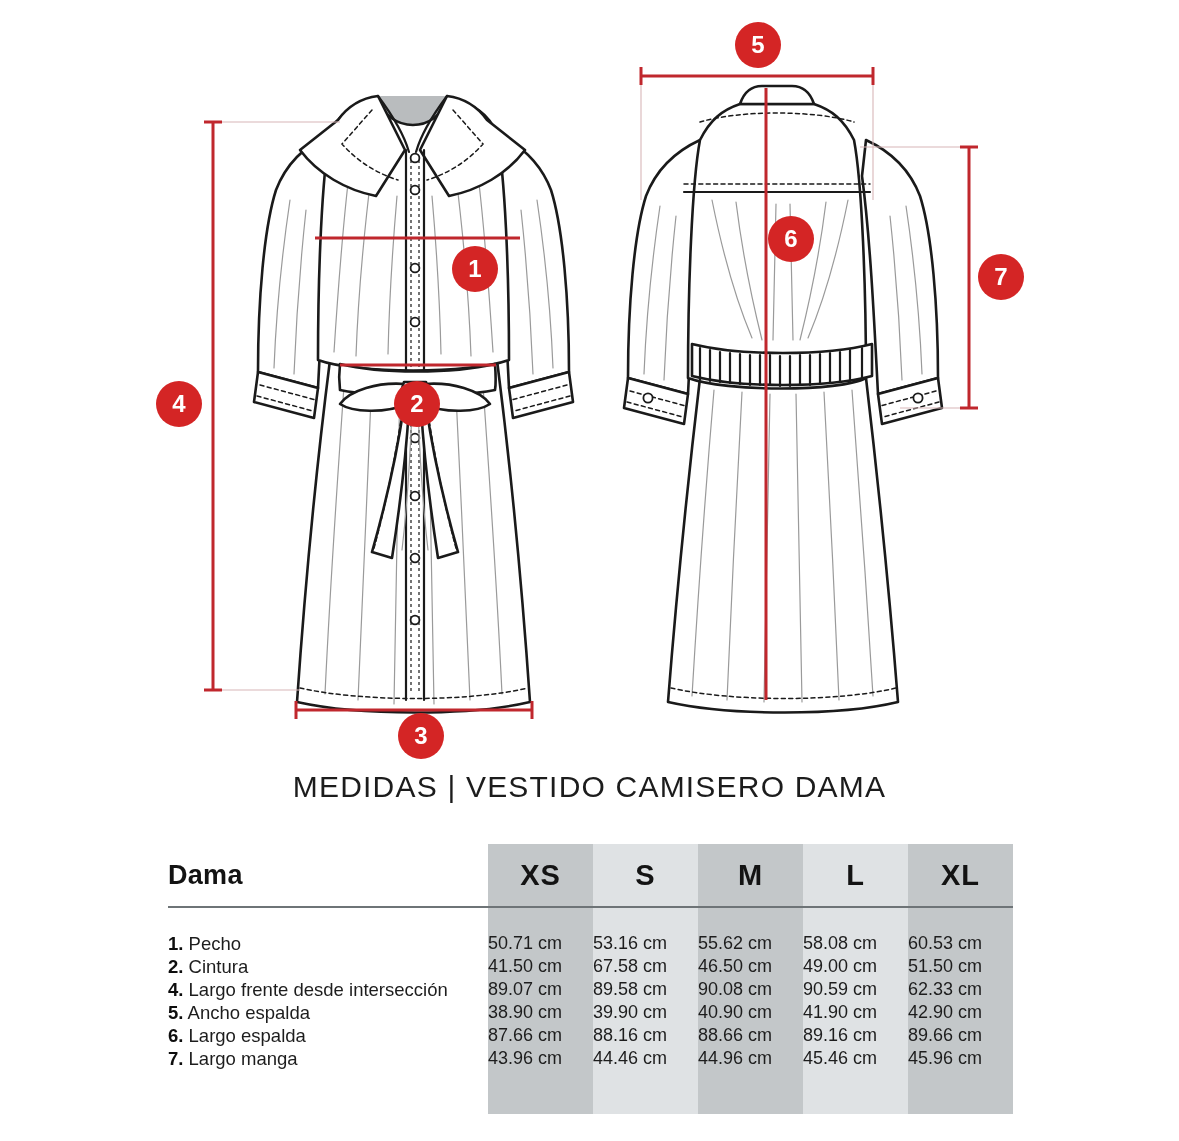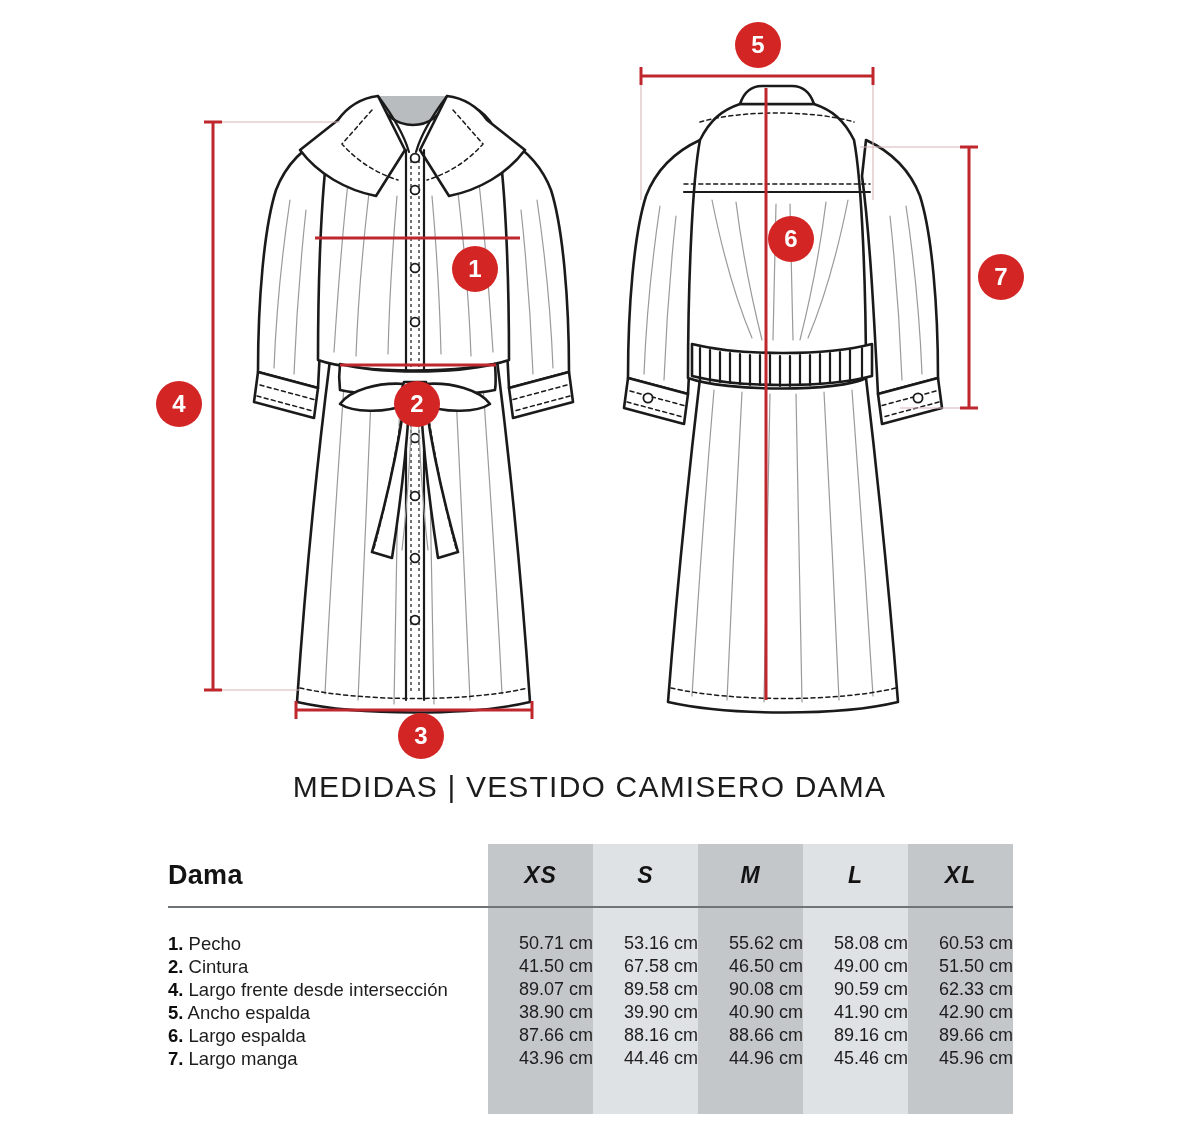--- a/index.html
+++ b/index.html
@@ -87,42 +87,41 @@
   .brand-cell {
     text-align: left;
     padding-left: 28px;
     font-size: 27px;
     font-weight: bold;
     color: #131313;
     letter-spacing: 0.3px;
   }
   .size-head {
     text-align: center;
-    font-size: 23px;
+    font-size: 29px;
     font-weight: bold;
     color: #131313;
     letter-spacing: 1px;
-    font-style: italic;
   }
 
   .tbl tbody tr { height: 23px; margin-left: 44px; }
   .tbl tbody tr.spacer-row { height: 26px; }
   .row-label {
     text-align: left;
     padding-left: 8px;
     font-size: 18.5px;
     color: #1d1d1d;
     white-space: nowrap;
   }
   .row-label .num {
     font-weight: bold;
     color: #0d0d0d;
   }
   .cell-val {
-    text-align: right;
+    text-align: left;
     font-size: 18px;
     color: #1d1d1d;
     white-space: nowrap;
   }
 </style>
 </head>
 <body>
 
 <div id="illustration">
 <svg width="1179" height="760" viewBox="0 0 1179 760" xmlns="http://www.w3.org/2000/svg">

